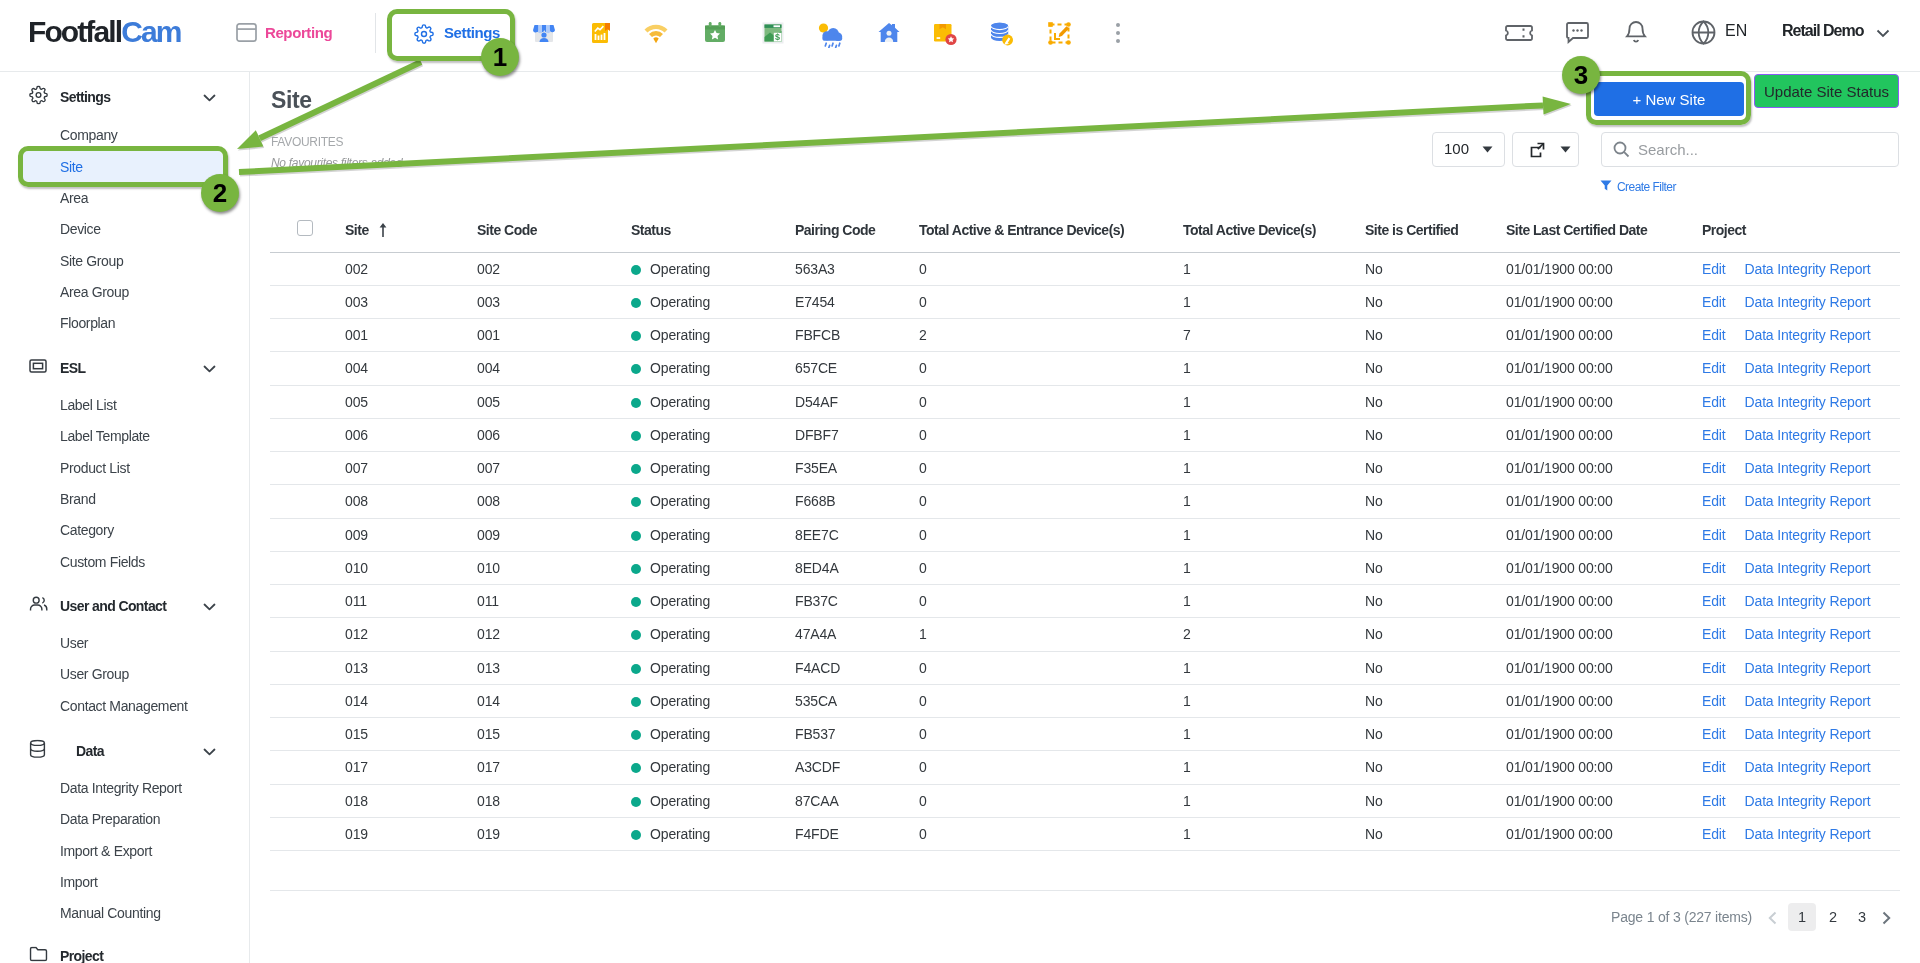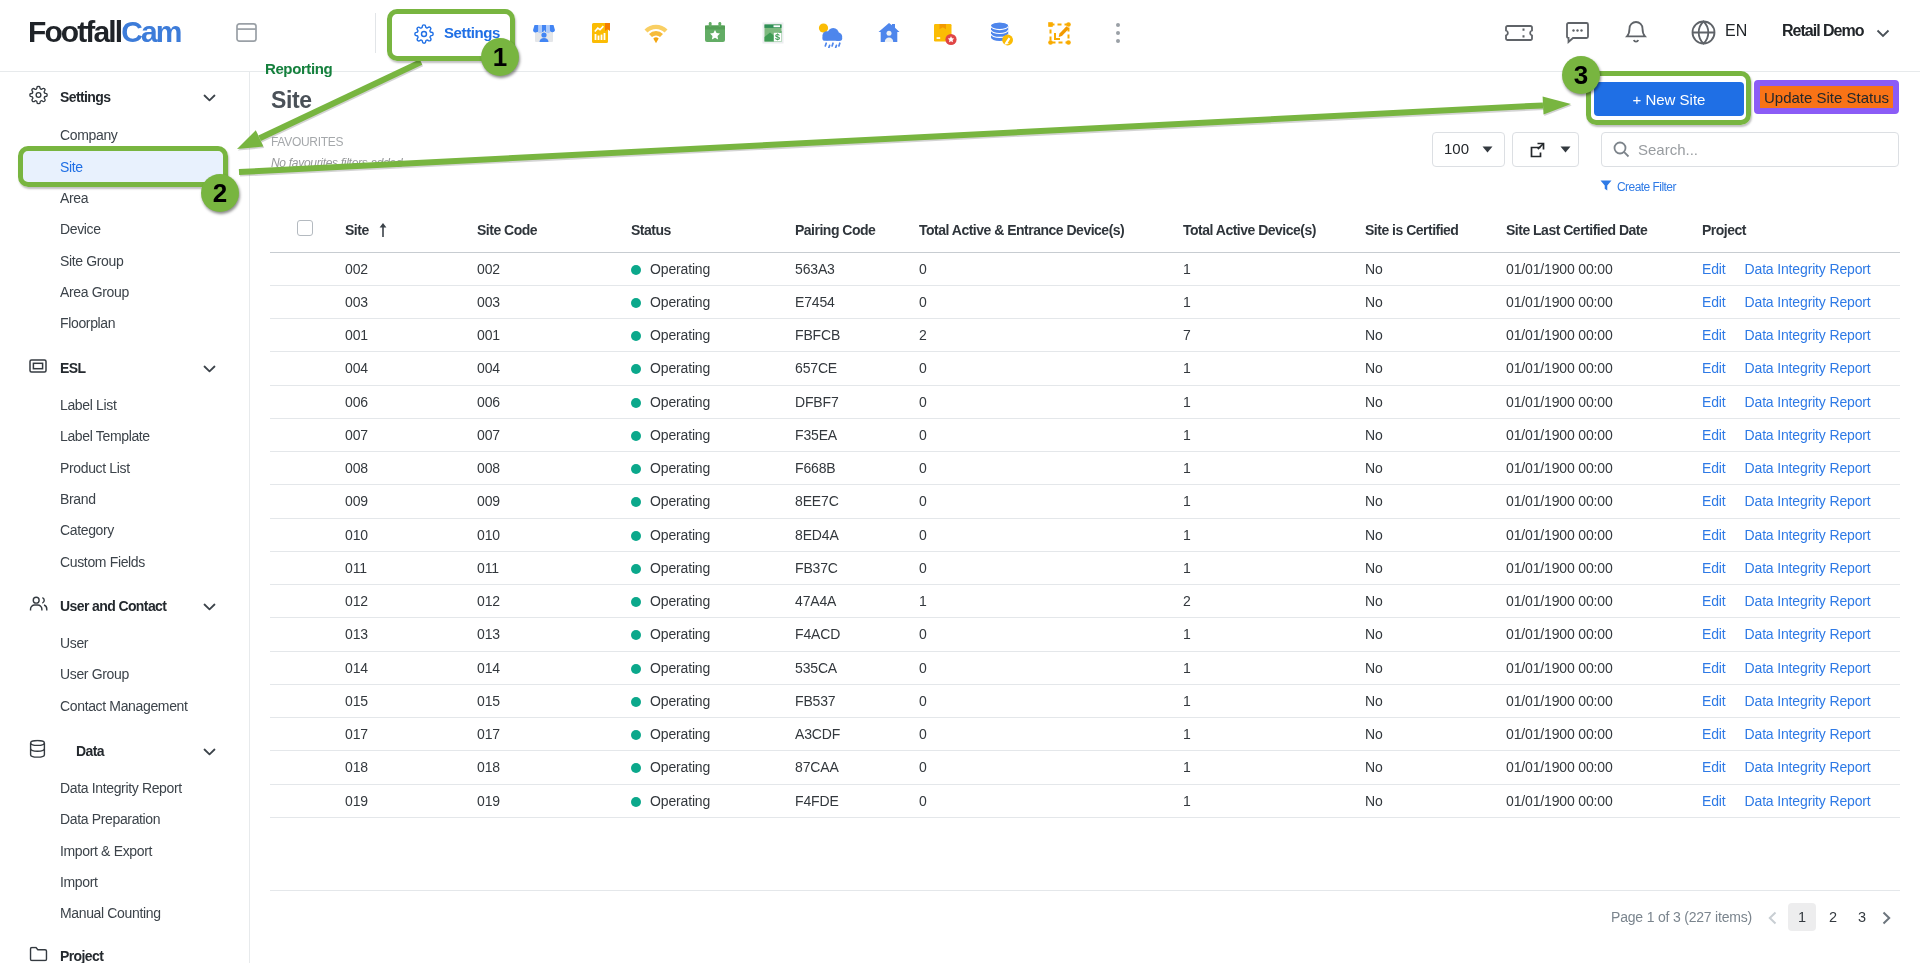--- a/index.html
+++ b/index.html
@@ -16,21 +16,21 @@
 .sb-hdr{position:absolute;left:60px;font-size:14px;font-weight:bold;letter-spacing:-0.6px;color:#24292e;white-space:nowrap;}
 .sb-item{position:absolute;left:60px;font-size:14px;letter-spacing:-0.35px;color:#3c434a;white-space:nowrap;}
 .sb-ico{position:absolute;left:29px;}
 .sb-chev{position:absolute;left:203px;}
 
 #ttl{position:absolute;left:271px;top:87px;font-size:23px;font-weight:bold;letter-spacing:-0.4px;color:#4a5158;}
 #fav{position:absolute;left:271px;top:135px;font-size:12px;color:#a5a8ab;letter-spacing:-0.3px;}
 #nofav{position:absolute;left:271px;top:156px;font-size:12px;font-style:italic;letter-spacing:-0.3px;color:#97999b;}
 .btn{position:absolute;height:34px;border-radius:4px;font-size:15px;display:flex;align-items:center;justify-content:center;}
 #btn-new{left:1594px;top:82px;width:150px;background:#1f6fe5;color:#fff;}
-#btn-upd{left:1754px;top:80px;width:145px;background:#f97316;color:#23272b;border:6px solid #8b5cf6;}
+#btn-upd{left:1754px;top:74px;width:145px;background:#22c55e;color:#23272b;border:1px solid #8b5cf6;}
 .selbox{position:absolute;top:132px;height:35px;border:1px solid #dcdfe3;border-radius:4px;background:#fff;}
 #pagesel{left:1432px;width:73px;}
 #expbtn{left:1512px;width:67px;}
 #searchbox{position:absolute;left:1601px;top:132px;width:298px;height:35px;border:1px solid #dcdfe3;border-radius:4px;background:#fff;}
 #searchbox span{position:absolute;left:36px;top:8px;font-size:15px;color:#989ca0;}
 #createfilter{position:absolute;left:1617px;top:180px;font-size:12px;letter-spacing:-0.55px;color:#2e7ae6;}
 
 table{border-collapse:collapse;table-layout:fixed;width:1630px;}
 #tw{position:absolute;left:270px;top:208px;}
 th{font-size:14px;letter-spacing:-0.5px;font-weight:bold;color:#2f353b;text-align:left;padding:0 0 0 10px;height:44px;border-bottom:1px solid #c7ccd1;white-space:nowrap;overflow:hidden;}
@@ -47,21 +47,21 @@
 .gbadge{position:absolute;width:38px;height:38px;border-radius:50%;background:#78b540;color:#000;font-size:26px;font-weight:bold;display:flex;align-items:center;justify-content:center;z-index:45;box-shadow:1px 2px 3px rgba(0,0,0,0.45);}
 #arrows{position:absolute;left:0;top:0;width:1920px;height:963px;z-index:38;pointer-events:none;}
 
 </style></head><body>
 <div id="topbar">
 <div class="logo">Footfall<b>Cam</b></div>
 <svg class="abs" style="left:236px;top:23px" width="21" height="19" viewBox="0 0 22 20" fill="none" stroke="#9aa0a6" stroke-width="1.8">
       <rect x="1" y="1" width="20" height="18" rx="2.5"></rect>
       <path d="M1 6.4h20"></path>
     </svg>
-<div class="navtab" style="left:265px;color:#15803d;margin-top:36px;">Reporting</div>
+<div class="navtab" style="left:265px;color:#ec4899;">Reporting</div>
 <div class="abs" style="left:375px;top:13px;width:1px;height:40px;background:#e2e5e8;"></div>
 <svg class="abs" style="left:414px;top:24px" width="20" height="20" viewBox="0 0 24 24" fill="none" stroke="#1f6fe5" stroke-width="1.7">
       <circle cx="12" cy="12" r="3"></circle>
       <path d="M19.4 15a1.6 1.6 0 0 0 .33 1.82l.06.06a2 2 0 1 1-2.83 2.83l-.06-.06a1.6 1.6 0 0 0-1.82-.33 1.6 1.6 0 0 0-1 1.51V21a2 2 0 1 1-4 0v-.09a1.6 1.6 0 0 0-1-1.51 1.6 1.6 0 0 0-1.82.33l-.06.06a2 2 0 1 1-2.83-2.83l.06-.06a1.6 1.6 0 0 0 .33-1.82 1.6 1.6 0 0 0-1.51-1H3a2 2 0 1 1 0-4h.09a1.6 1.6 0 0 0 1.51-1 1.6 1.6 0 0 0-.33-1.82l-.06-.06a2 2 0 1 1 2.83-2.83l.06.06a1.6 1.6 0 0 0 1.82.33h.01a1.6 1.6 0 0 0 1-1.51V3a2 2 0 1 1 4 0v.09a1.6 1.6 0 0 0 1 1.51 1.6 1.6 0 0 0 1.82-.33l.06-.06a2 2 0 1 1 2.83 2.83l-.06.06a1.6 1.6 0 0 0-.33 1.82v.01a1.6 1.6 0 0 0 1.51 1H21a2 2 0 1 1 0 4h-.09a1.6 1.6 0 0 0-1.51 1z"></path>
     </svg>
 <div class="navtab" style="left:444px;color:#1f6fe5;">Settings</div>
 </div>
 <div class="abs" style="left:531px;top:20.0px;width:26px;height:26px;z-index:6;"><svg width="26" height="26" viewBox="0 0 26 26">
       <rect x="4" y="9" width="18" height="13" rx="1" fill="#e4e6e9"></rect>
       <path d="M3.5 5h19l1.5 5.2a2.6 2.6 0 0 1-2.6 2.0 2.7 2.7 0 0 1-2.7-2.2 2.7 2.7 0 0 1-2.7 2.2 2.7 2.7 0 0 1-2.7-2.2 2.7 2.7 0 0 1-2.7 2.2 2.7 2.7 0 0 1-2.7-2.2 2.6 2.6 0 0 1-2.6 2.2A2.6 2.6 0 0 1 2 10.2z" fill="#4285f4"></path>
@@ -339,20 +339,32 @@
 <td><span class="dot"></span>Operating</td>
 <td>657CE</td>
           <td>0</td>
           <td>1</td>
           <td>No</td>
           <td>01/01/1900 00:00</td>
 <td><a class="lnk" style="margin-right:19px;">Edit</a><a class="lnk">Data Integrity Report</a></td>
 </tr>
 <tr>
 <td class="first"></td>
+<td>005</td>
+          <td>005</td>
+<td><span class="dot"></span>Operating</td>
+<td>D54AF</td>
+          <td>0</td>
+          <td>1</td>
+          <td>No</td>
+          <td>01/01/1900 00:00</td>
+<td><a class="lnk" style="margin-right:19px;">Edit</a><a class="lnk">Data Integrity Report</a></td>
+</tr>
+<tr>
+<td class="first"></td>
 <td>006</td>
           <td>006</td>
 <td><span class="dot"></span>Operating</td>
 <td>DFBF7</td>
           <td>0</td>
           <td>1</td>
           <td>No</td>
           <td>01/01/1900 00:00</td>
 <td><a class="lnk" style="margin-right:19px;">Edit</a><a class="lnk">Data Integrity Report</a></td>
 </tr>

